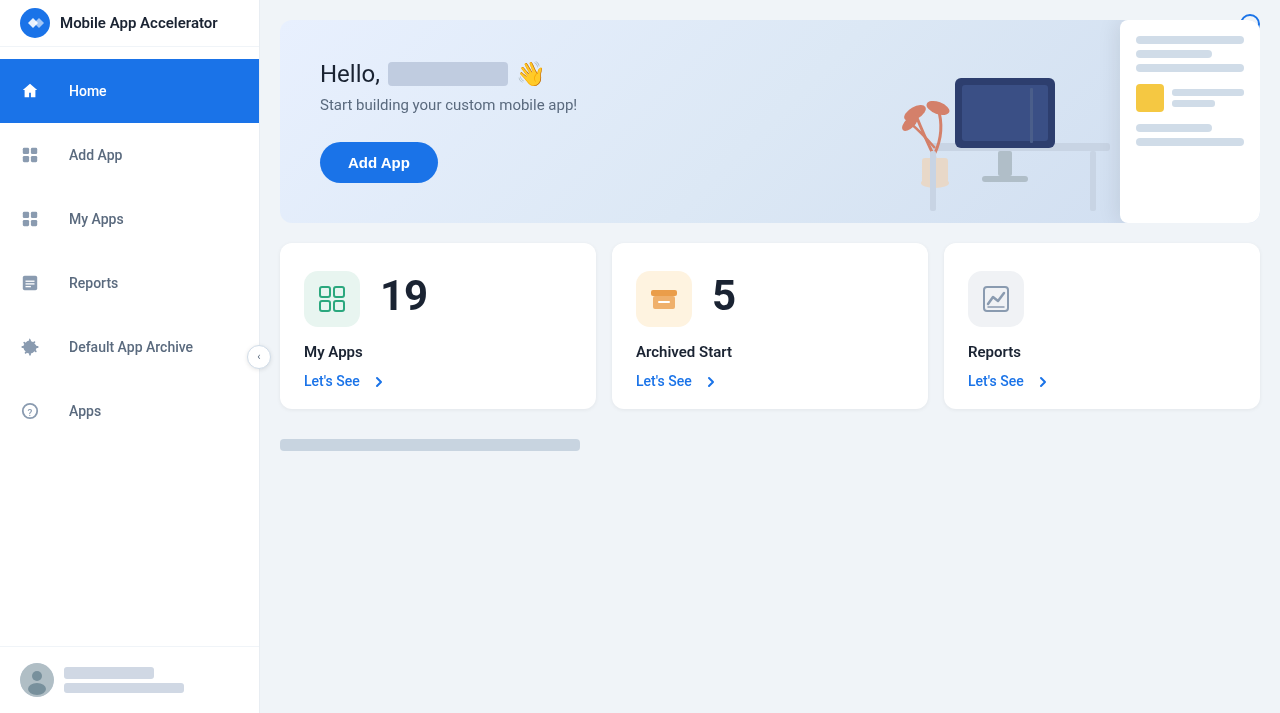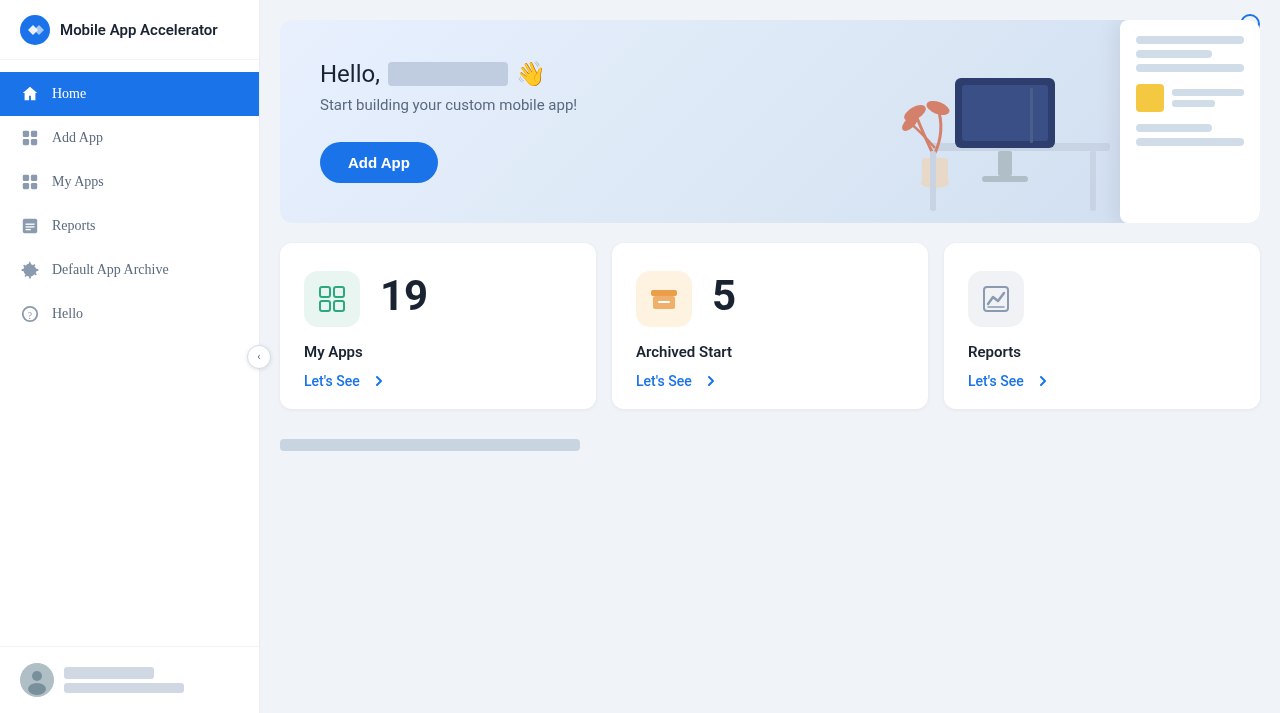--- a/index.html
+++ b/index.html
@@ -14,50 +14,49 @@
       display: flex;
       flex-direction: column;
       border-right: 1px solid #e8edf2;
       position: relative;
       z-index: 10;
     }
     .sidebar-header {
       display: flex;
       align-items: center;
       padding: 0 20px;
-      height: 60px;
+      height: 47px;
       border-bottom: 1px solid #f0f4f8;
     }
     .logo-icon {
       width: 30px;
       height: 30px;
       margin-right: 10px;
     }
     .sidebar-title {
       font-size: 15px;
       font-weight: 600;
       color: #1a2332;
     }
     .nav-list {
       list-style: none;
       padding: 12px 0;
       flex: 1;
     }
     .nav-item {
       display: flex;
       align-items: center;
-      padding: 12px 20px;
+      padding: 22px 20px;
       cursor: pointer;
       color: #5a6a7e;
       font-size: 14px;
       font-weight: 500;
       border-radius: 0;
-      gap: 12px;
+      gap: 29px;
       transition: background 0.15s;
-      font-family: Liberation Serif, serif;
     }
     .nav-item.active {
       background: #1a73e8;
       color: #fff;
       border-radius: 0;
     }
     .nav-item.active .nav-icon { color: #fff; }
     .nav-icon {
       width: 20px;
       height: 20px;
@@ -276,21 +275,21 @@
       margin-top: 4px;
     }
     .stat-label {
       font-size: 15px;
       font-weight: 600;
       color: #1a2332;
       margin-bottom: 12px;
     }
     .stat-link {
       display: flex;
-      align-items: center;
+      align-items: flex-end;
       gap: 12px;
       color: #1a73e8;
       font-size: 14px;
       font-weight: 500;
       cursor: pointer;
       text-decoration: none;
     }
 
     
     svg { display: block; }
@@ -366,21 +365,21 @@
       </span>
       <span>Default App Archive</span>
     </li>
     <li class="nav-item">
       <span class="nav-icon">
         <svg width="18" height="18" viewBox="0 0 20 20" fill="currentColor">
           <circle cx="10" cy="10" r="8" fill="none" stroke="currentColor" stroke-width="2"></circle>
           <text x="10" y="15" text-anchor="middle" font-size="11" fill="currentColor">?</text>
         </svg>
       </span>
-      <span>Hello</span>
+      <span>Apps</span>
     </li>
   </ul>
 
   <div class="sidebar-footer">
     <div class="avatar">
       <svg width="34" height="34" viewBox="0 0 34 34" fill="none">
         <circle cx="17" cy="17" r="17" fill="#b0bec5"></circle>
         <circle cx="17" cy="13" r="5" fill="#78909c"></circle>
         <ellipse cx="17" cy="26" rx="9" ry="6" fill="#78909c"></ellipse>
       </svg>

